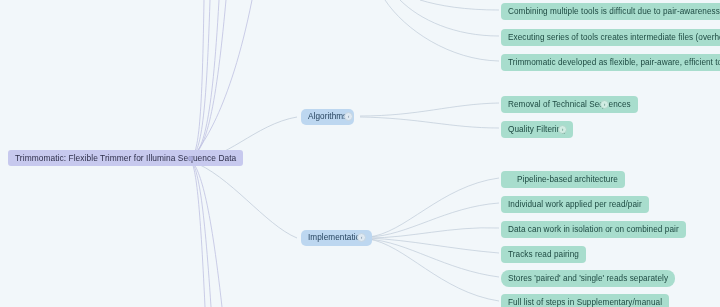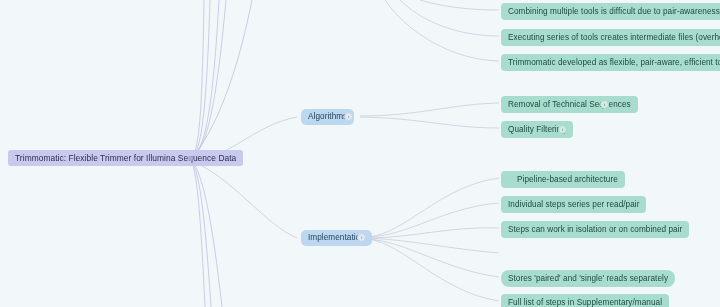--- a/index.html
+++ b/index.html
@@ -130,18 +130,19 @@
   <div class="node leaf" style="left:501px; top:96px;">Removal of Technical Sequences</div>
   <div class="badge green" style="left:600px; top:100px;">›</div>
 
   <div class="node leaf" style="left:501px; top:121px;">Quality Filtering</div>
   <div class="badge green" style="left:558px; top:125px;">›</div>
 
   <div class="node branch" style="left:301px; top:230px;">Implementation</div>
   <div class="badge" style="left:357px; top:233px;">‹</div>
 
   <div class="node leaf" style="left:501px; top:171px;padding-left:16px;">Pipeline-based architecture</div>
-  <div class="node leaf" style="left:501px; top:196px;">Individual steps series per read/pair</div>
-  <div class="node leaf" style="left:501px; top:221px;">Steps can work in isolation or on combined pair</div>
+  <div class="node leaf" style="left:501px; top:196px;">Individual work applied per read/pair</div>
+  <div class="node leaf" style="left:501px; top:221px;">Data can work in isolation or on combined pair</div>
+  <div class="node leaf" style="left:501px; top:246px;">Tracks read pairing</div>
   <div class="node leaf" style="left:501px; top:270px;border-radius:8px;">Stores 'paired' and 'single' reads separately</div>
   <div class="node leaf" style="left:501px; top:294px;">Full list of steps in Supplementary/manual</div>
 
 </div>
 
 </body></html>

